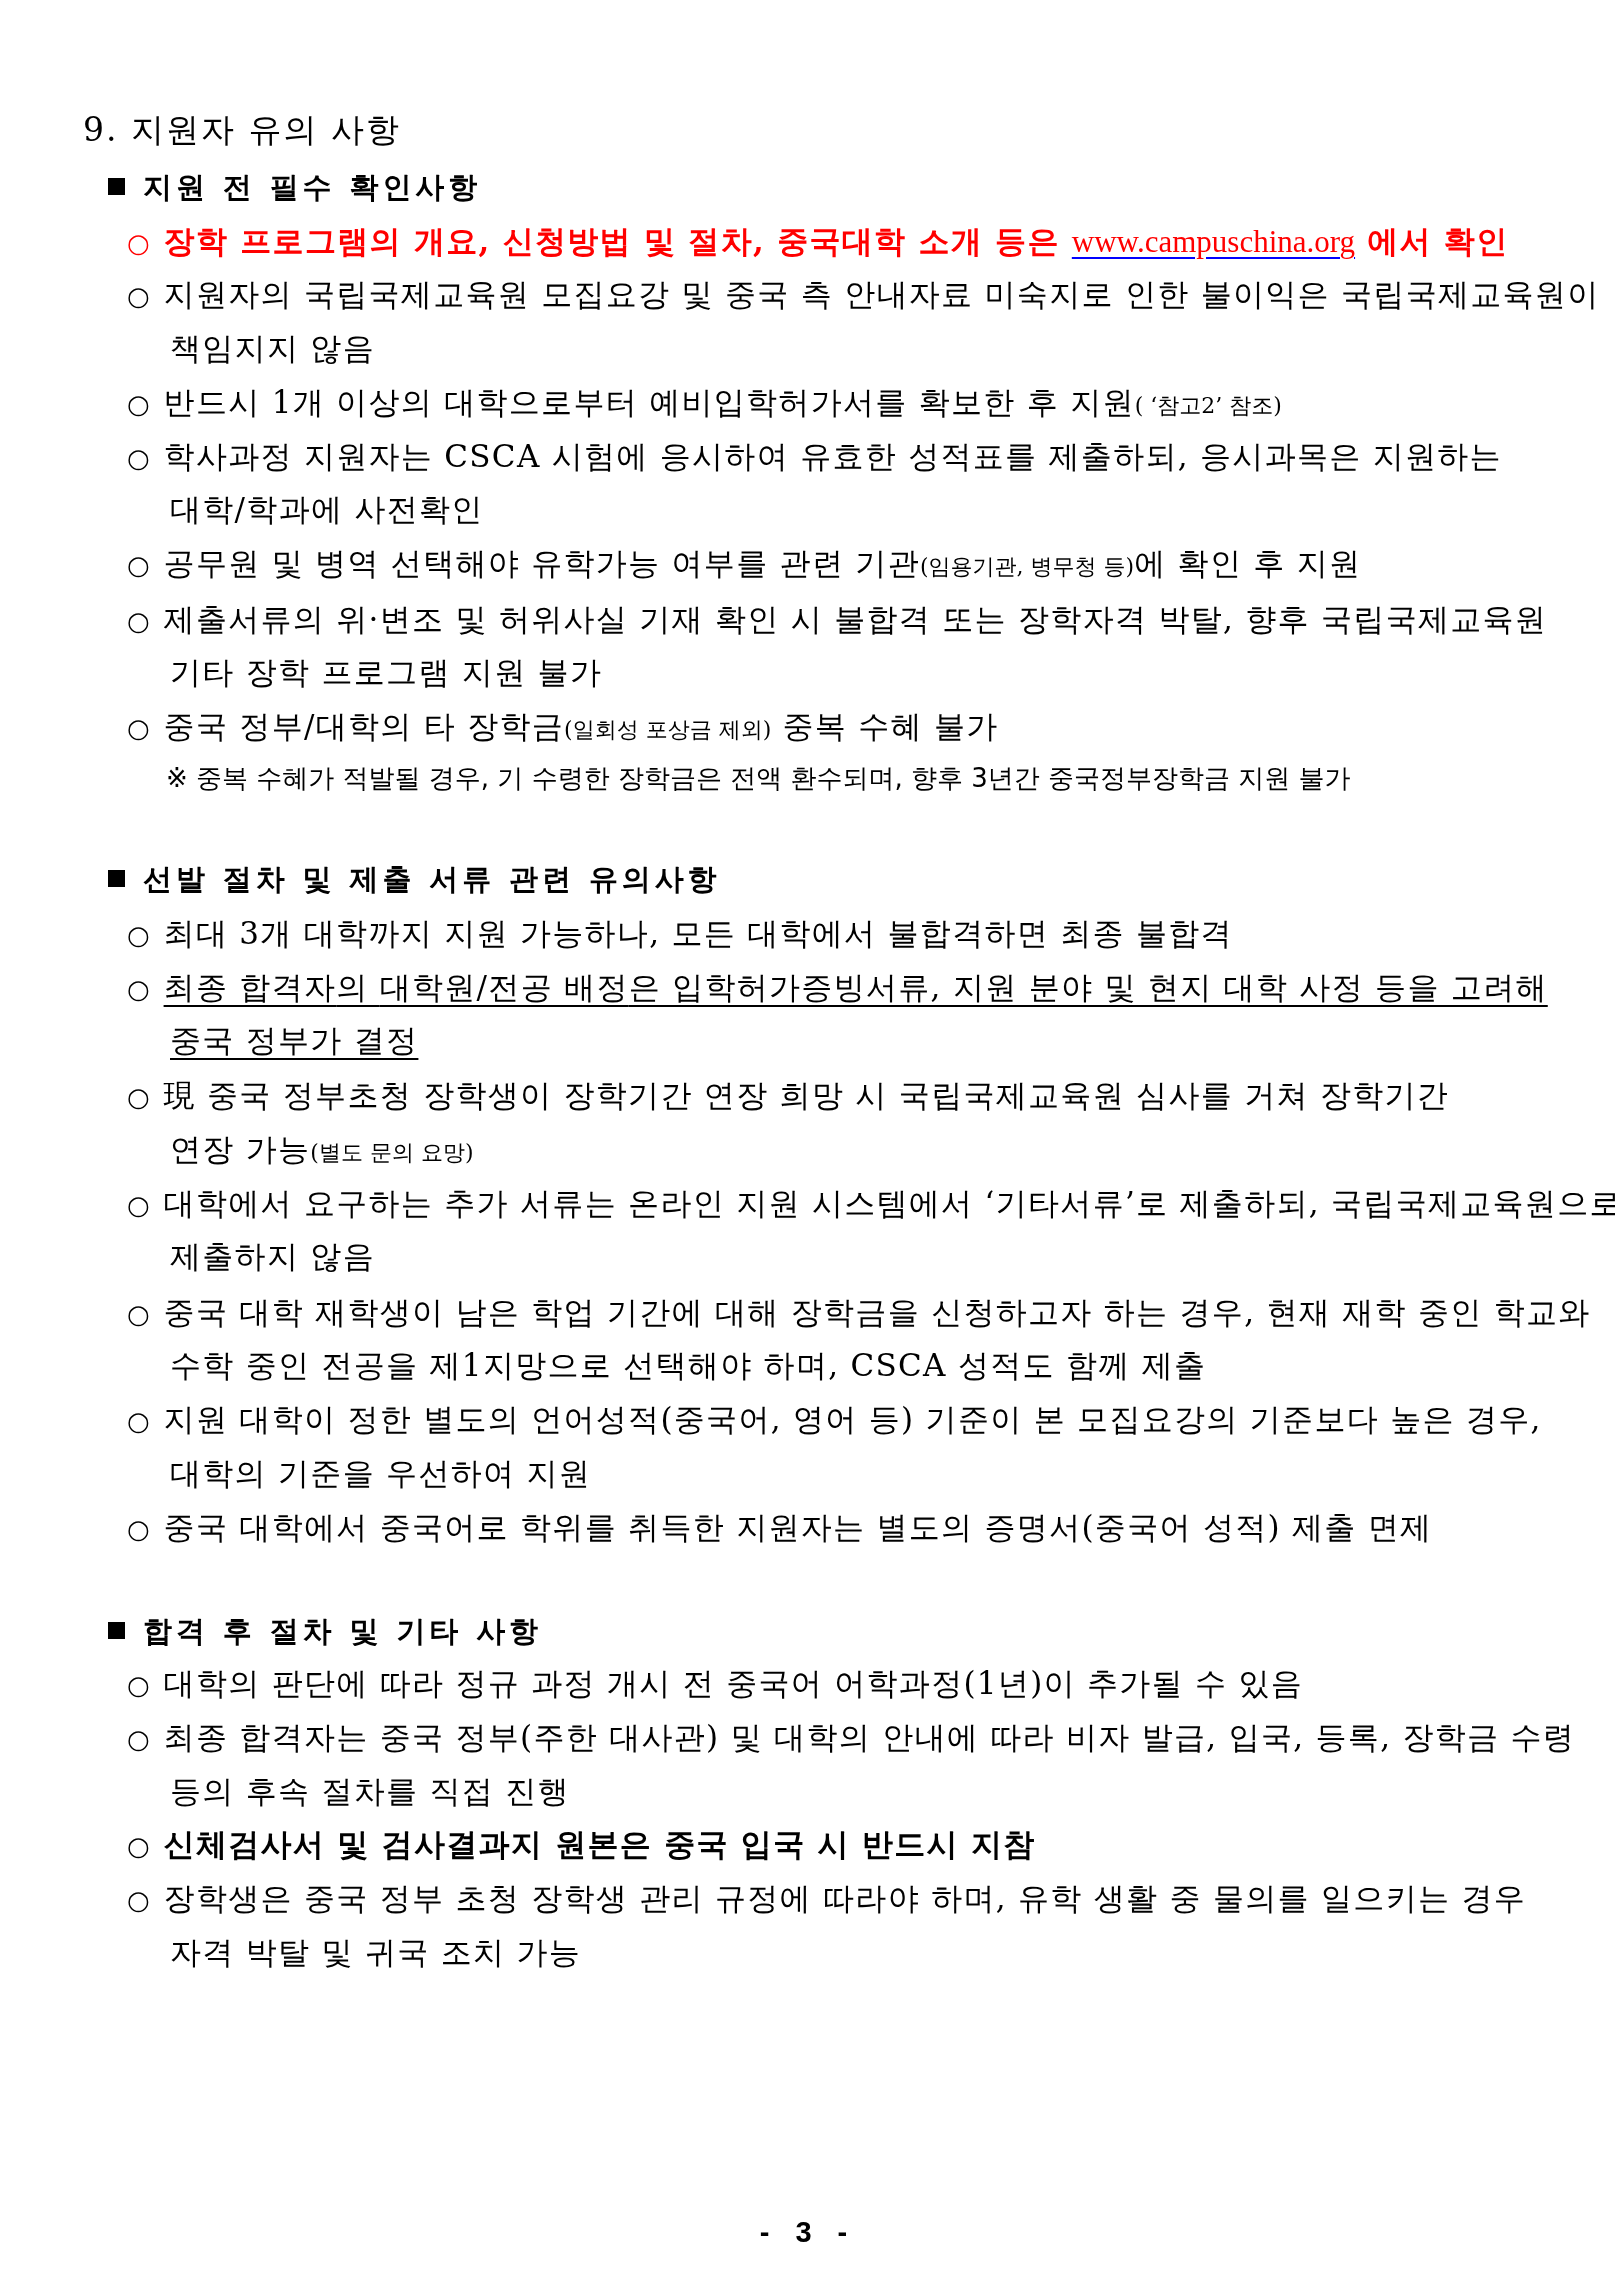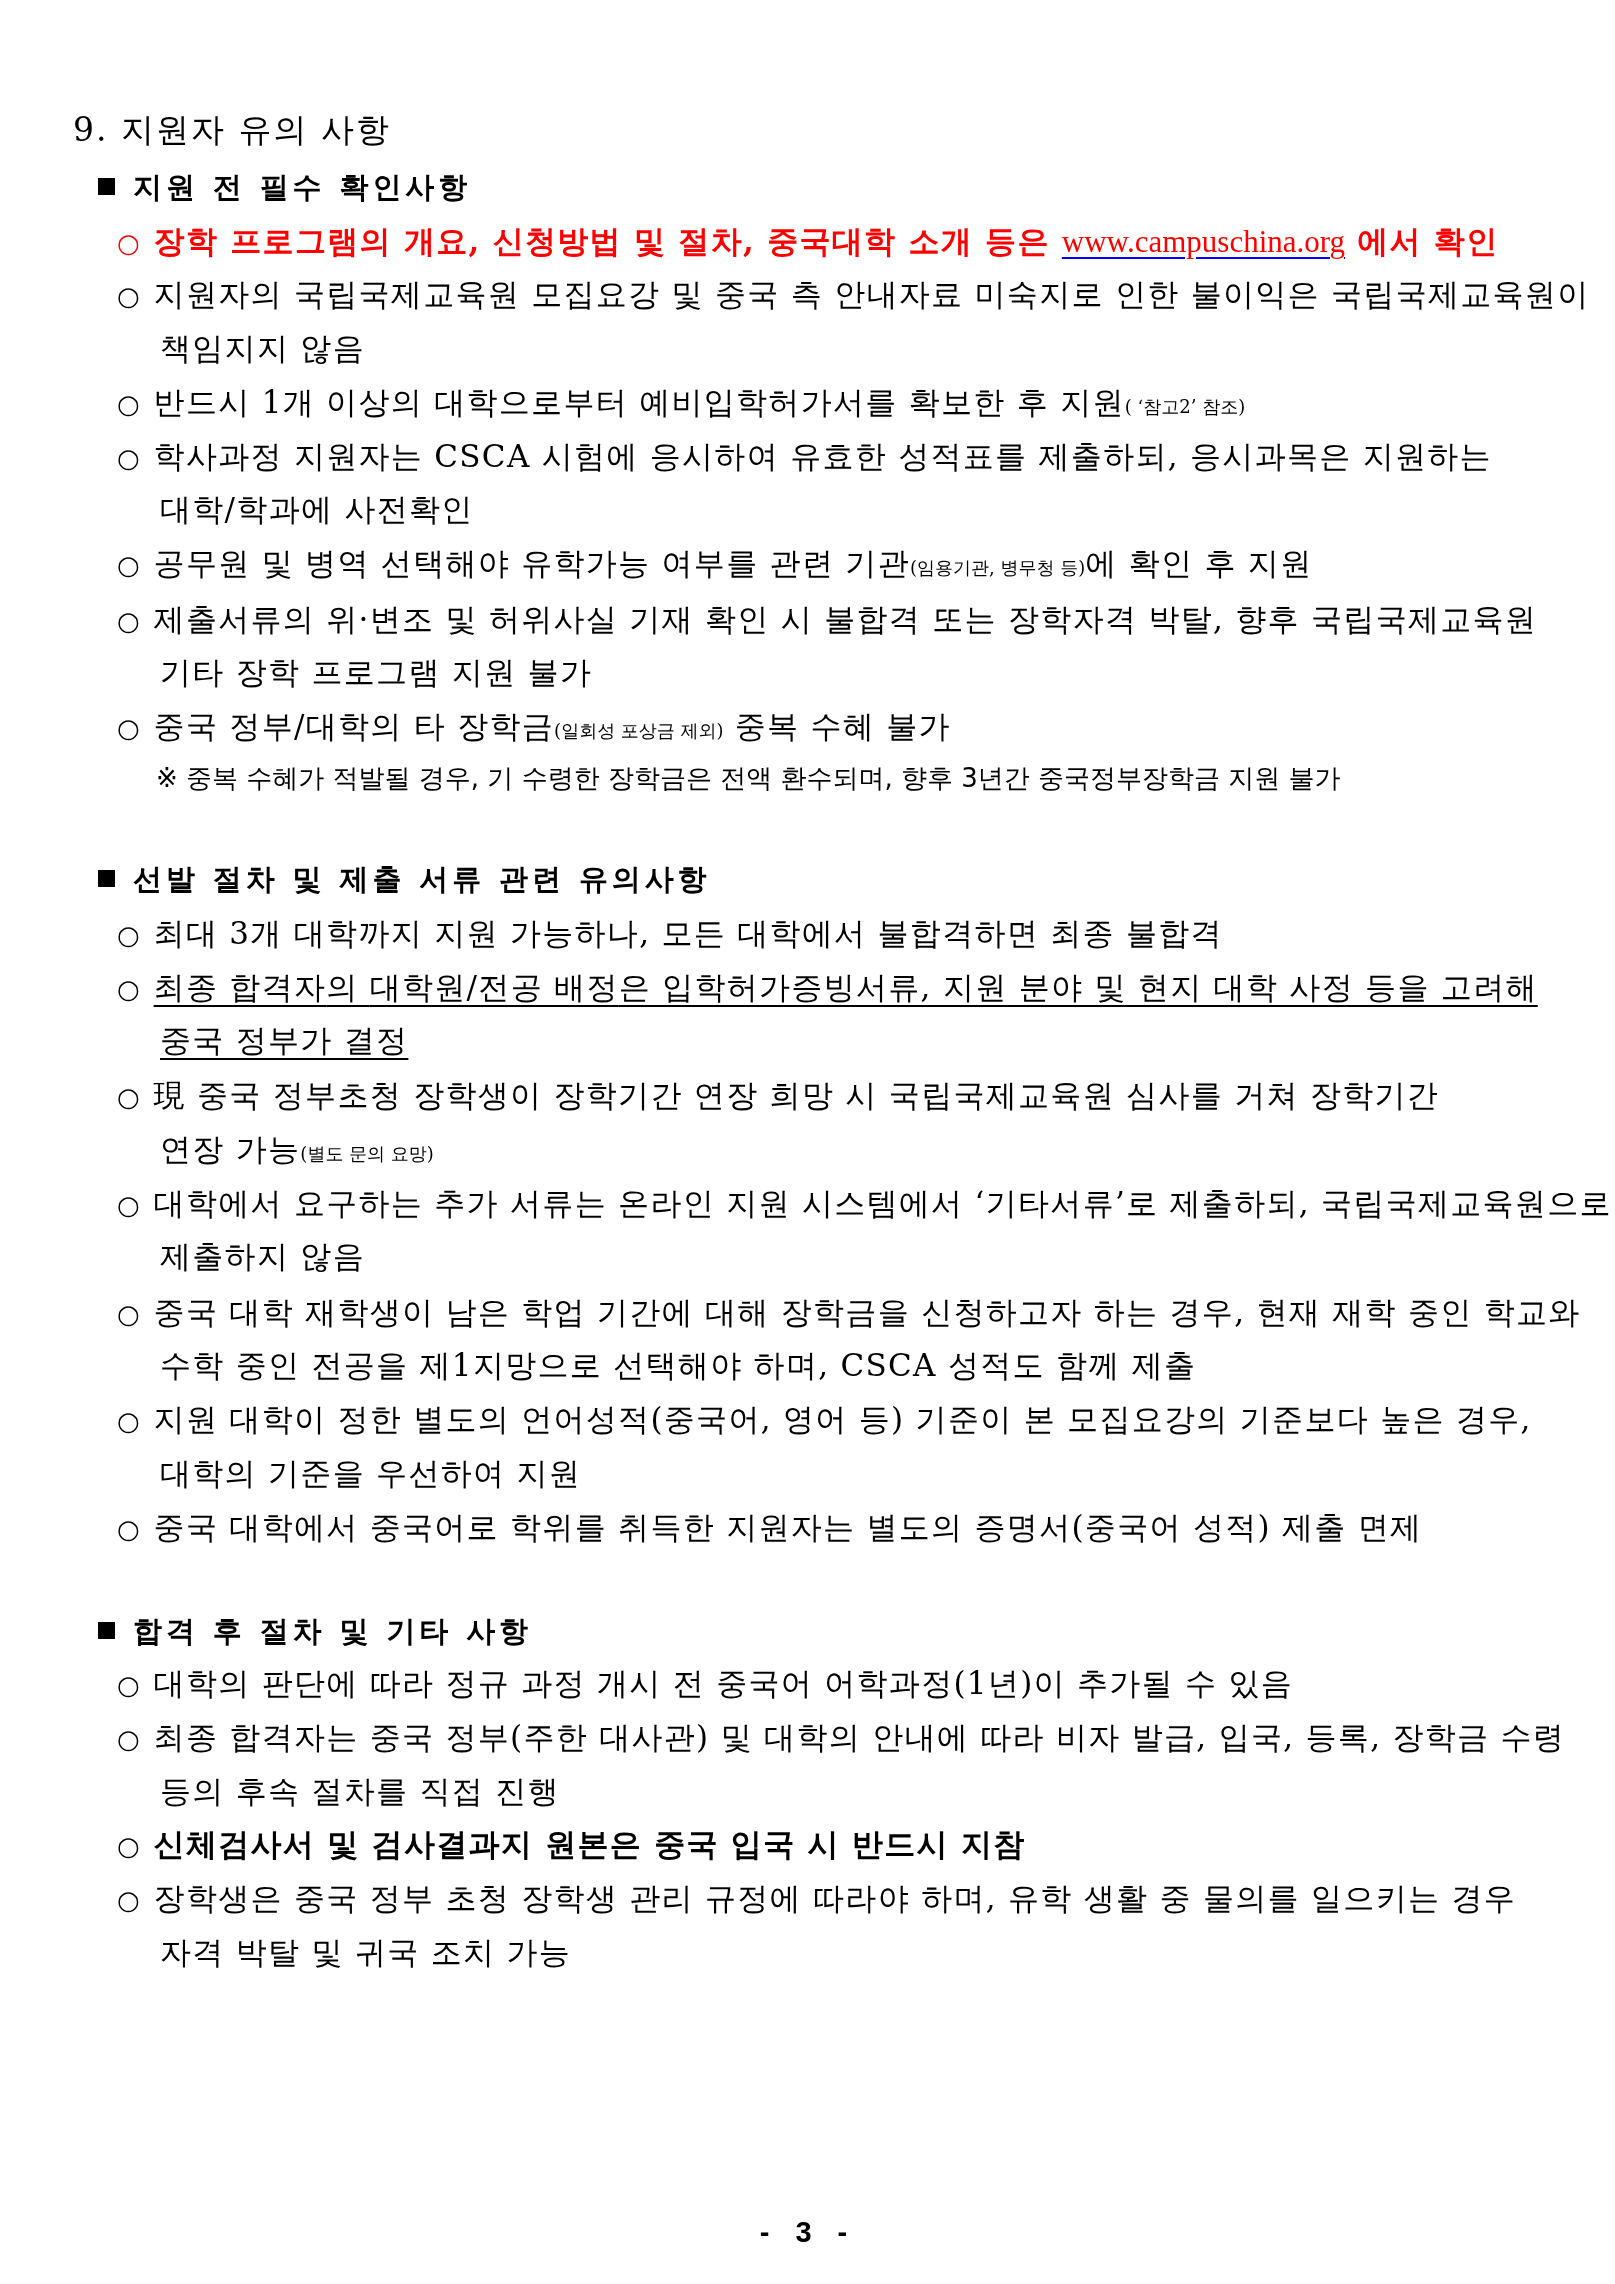--- a/index.html
+++ b/index.html
@@ -1,27 +1,27 @@
 <!DOCTYPE html>
 <html style="font-size:10.4px"><head>
 <meta charset="utf-8">
 <style>
   html, body { margin:0; padding:0; background:#ffffff; }
   body { width:1616px; height:2284px; position:relative; overflow:hidden;
          font-family:"DejaVu Serif", "Liberation Serif", serif; color:#000; }
-  .line { position:absolute; white-space:nowrap; font-size:31px; line-height:39px; letter-spacing:1.3px; }
+  .line { position:absolute; white-space:nowrap; font-size:31px; line-height:39px; letter-spacing:1.3px;margin-left:10px; }
   .title { left:73px; font-size:33px; letter-spacing:2px; }
   .sec { left:98px; font-size:29px; letter-spacing:3.9px; font-weight:bold; }
   .sec .sq { display:inline-block; width:17px; height:17px; background:#000; margin-right:18px; vertical-align:2px; }
   .item { left:117px; }
   .item .bullet { display:inline-block; width:17px; margin-right:19.6px; font-size:26px; }
   .cont { left:160px; }
   .red { color:#ff0000; font-weight:bold; }
   .link { font-family:"Liberation Serif", serif; font-weight:normal; color:#ff0000; text-decoration:underline; text-decoration-color:#0000ff; text-decoration-thickness:2px; text-underline-offset:5.2px; letter-spacing:0; }
-  .small { font-size:18px; letter-spacing:0; }
+  .small { font-size:22px; letter-spacing:0; }
   .note { left:156px; font-family:"DejaVu Sans", "Liberation Sans", sans-serif; font-size:26px; letter-spacing:0; }
   .u { text-decoration:underline; text-decoration-thickness:2px; text-underline-offset:6.5px; }
   .b { font-weight:normal; }
   .boldline { font-weight:bold; }
   .pagenum { position:absolute; left:0; width:1616px; top:2216px; text-align:center; font-family:"Liberation Sans", sans-serif; font-weight:bold; font-size:29px; letter-spacing:9px; }
 </style>
 </head>
 <body>
 
 <div class="line title" style="top:110px;">9. 지원자 유의 사항</div>

